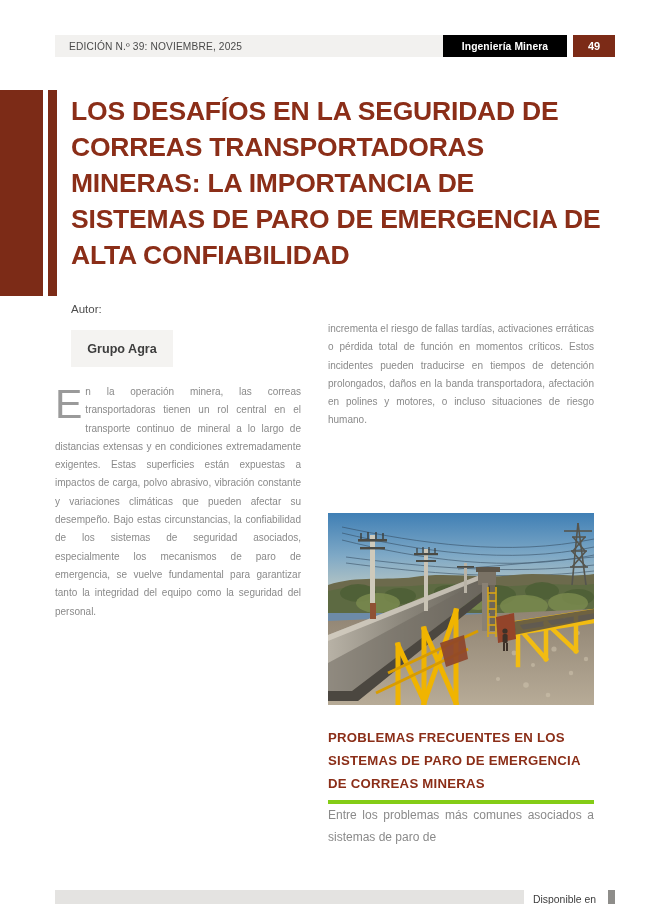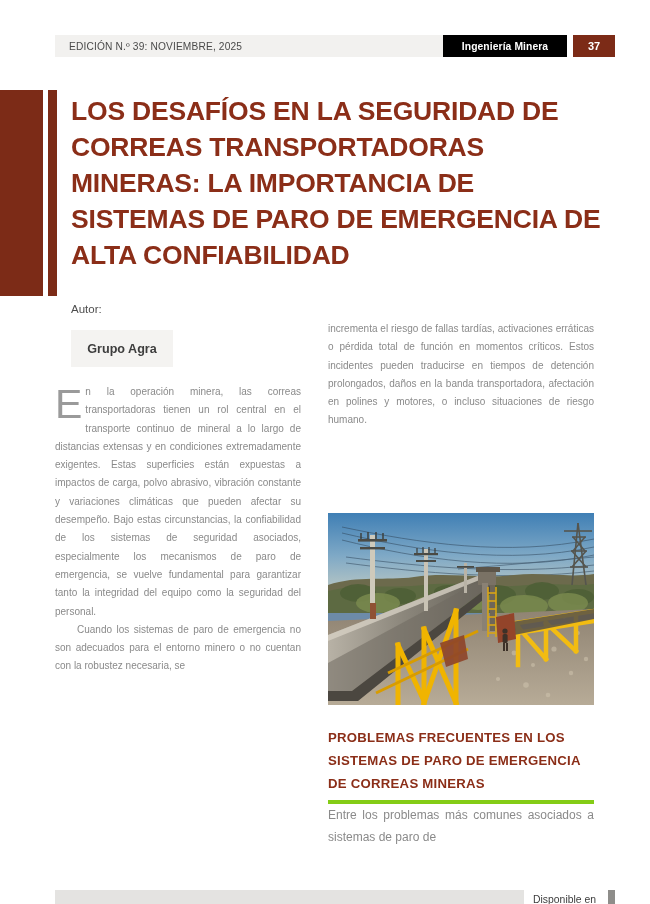--- a/index.html
+++ b/index.html
@@ -221,34 +221,33 @@
     margin-left: 3px;
   }
 </style>
 </head>
 <body>
 
 <div class="header">
   <div class="header-edition">EDICIÓN N.º 39: NOVIEMBRE, 2025</div>
   <div class="header-section">Ingeniería Minera</div>
   <div class="header-gap"></div>
-  <div class="header-page">37</div>
+  <div class="header-page">49</div>
 </div>
 
 <div class="decor-bar-wide"></div>
 <div class="decor-bar-thin"></div>
 
 <h1 class="article-title">LOS DESAFÍOS EN LA SEGURIDAD DE CORREAS TRANSPORTADORAS MINERAS: LA IMPORTANCIA DE SISTEMAS DE PARO DE EMERGENCIA DE ALTA CONFIABILIDAD</h1>
 
 <div class="author-label">Autor:</div>
 <div class="author-box">Grupo Agra</div>
 
 <div class="col col-left">
   <p class="dropcap-para">En la operación minera, las correas transportadoras tienen un rol central en el transporte continuo de mineral a lo largo de distancias extensas y en condiciones extremadamente exigentes. Estas superficies están expuestas a impactos de carga, polvo abrasivo, vibración constante y variaciones climáticas que pueden afectar su desempeño. Bajo estas circunstancias, la confiabilidad de los sistemas de seguridad asociados, especialmente los mecanismos de paro de emergencia, se vuelve fundamental para garantizar tanto la integridad del equipo como la seguridad del personal.</p>
-  <p class="indent">Cuando los sistemas de paro de emergencia no son adecuados para el entorno minero o no cuentan con la robustez necesaria, se</p>
 </div>
 
 <div class="col col-right">
   <p>incrementa el riesgo de fallas tardías, activaciones erráticas o pérdida total de función en momentos críticos. Estos incidentes pueden traducirse en tiempos de detención prolongados, daños en la banda transportadora, afectación en polines y motores, o incluso situaciones de riesgo humano.</p>
 </div>
 
 <div class="figure">
   <svg width="266" height="192" viewBox="0 0 266 192">
     <defs>
       <linearGradient id="sky" x1="0" y1="0" x2="0" y2="1">

